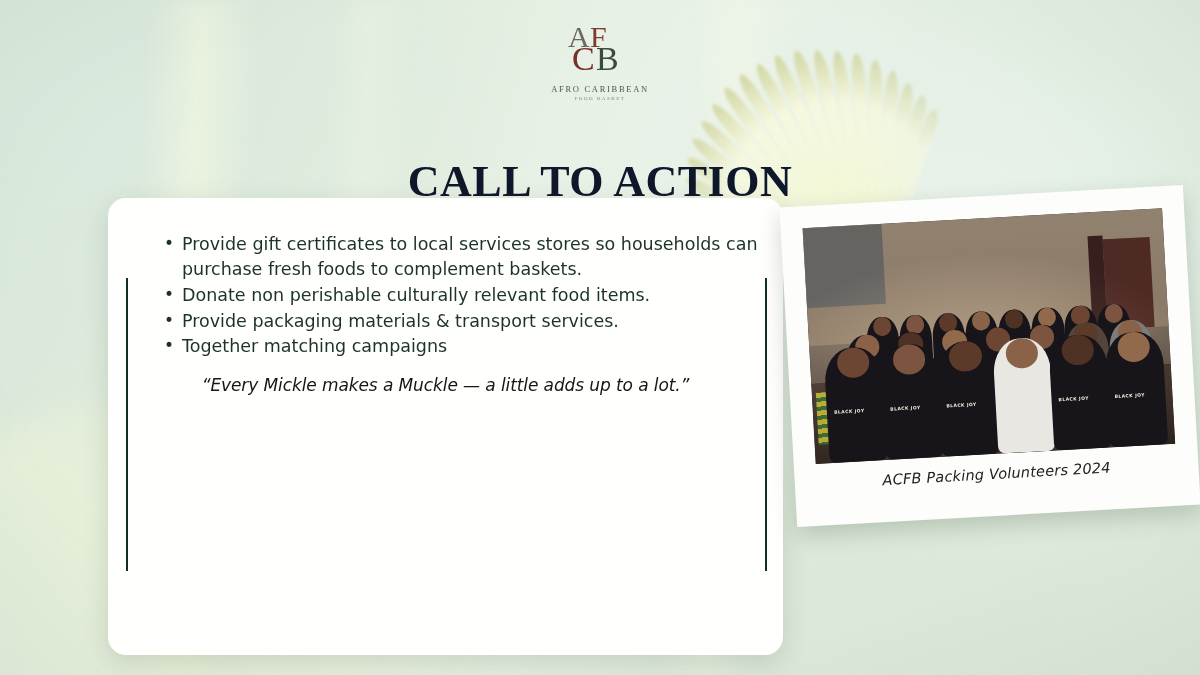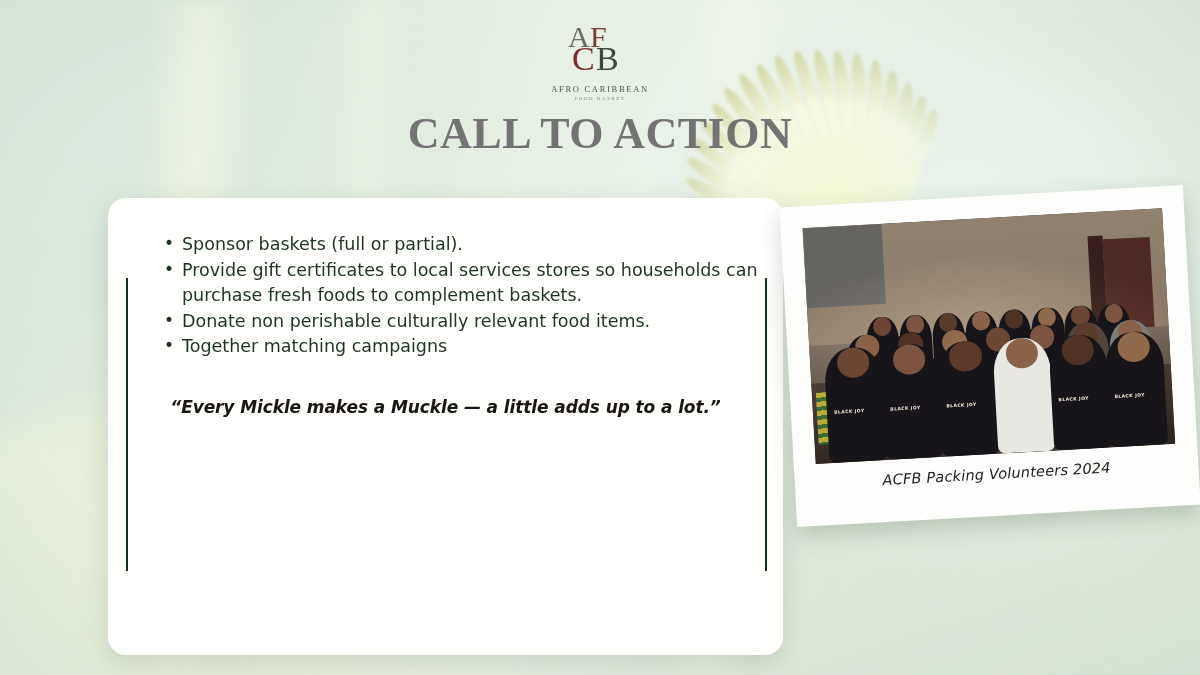--- a/index.html
+++ b/index.html
@@ -73,21 +73,22 @@
   .logo-sub {
     font-family:"Liberation Serif", serif;
     font-size:5px; letter-spacing:1.5px; color:#7e8a7c; margin-top:2px;
   }
 
   
   #headline { position:absolute; left:0; right:0; top:108px; text-align:center; }
   .h-title {
     font-family:"Liberation Serif", serif;
     font-weight:bold; font-size:44px; letter-spacing:0.5px;
-    color:#737373;
+    color:#0f172a;
+    margin-top:48px;
   }
   .h-sub {
     font-family:"DejaVu Sans", sans-serif;
     font-size:22px; color:#1d3a24; margin-top:6px; letter-spacing:-0.2px;
   }
 
   
   #card {
     position:absolute; left:108px; top:198px; width:675px; height:457px;
     background:#fffffe; border-radius:18px;
@@ -110,23 +111,23 @@
     list-style:none; margin:16px 0 0 34px; padding:0;
     font-family:"DejaVu Sans", sans-serif;
     font-size:17.5px; color:#1d3326; line-height:1.42;
   }
   ul.ways li { position:relative; padding-left:18px; margin-bottom:1px; }
   ul.ways li::before {
     content:"•"; position:absolute; left:0; top:-1px; font-size:17px; color:#1d3326;
   }
 
   .quote {
-    text-align:center; margin-top:38px;
-    font-family:"DejaVu Sans", sans-serif;
-    font-weight:bold; font-style:italic; font-size:17px;
+    text-align:center; margin-top:16px;
+    font-family:"DejaVu Sans", sans-serif;
+    font-weight:normal; font-style:italic; font-size:17px;
     color:#1a1412; letter-spacing:-0.1px;
   }
   .closing {
     text-align:center; margin-top:28px; padding:0 10px;
     font-family:"DejaVu Sans", sans-serif;
     font-size:18px; color:#1d3326; line-height:1.52;
   }
 
   
   #polaroid {
@@ -256,23 +257,23 @@
 <div id="headline">
   <div class="h-title">CALL TO ACTION</div>
 </div>
 
 <div id="card">
   <div class="rule rule-left"></div>
   <div class="rule rule-right"></div>
 
 
   <ul class="ways" id="ways-list">
-      <li>Sponsor baskets (full or partial).</li>
       <li>Provide gift certificates to local services stores so households can purchase fresh foods to complement baskets.</li>
       <li>Donate non perishable culturally relevant food items.</li>
+      <li>Provide packaging materials &amp; transport services.</li>
       <li>Together matching campaigns</li>
     </ul>
 
   <div class="quote">“Every Mickle makes a Muckle — a little adds up to a lot.”</div>
 
 </div>
 
 <div id="polaroid">
   <div class="photo">
     <div class="room"></div>

